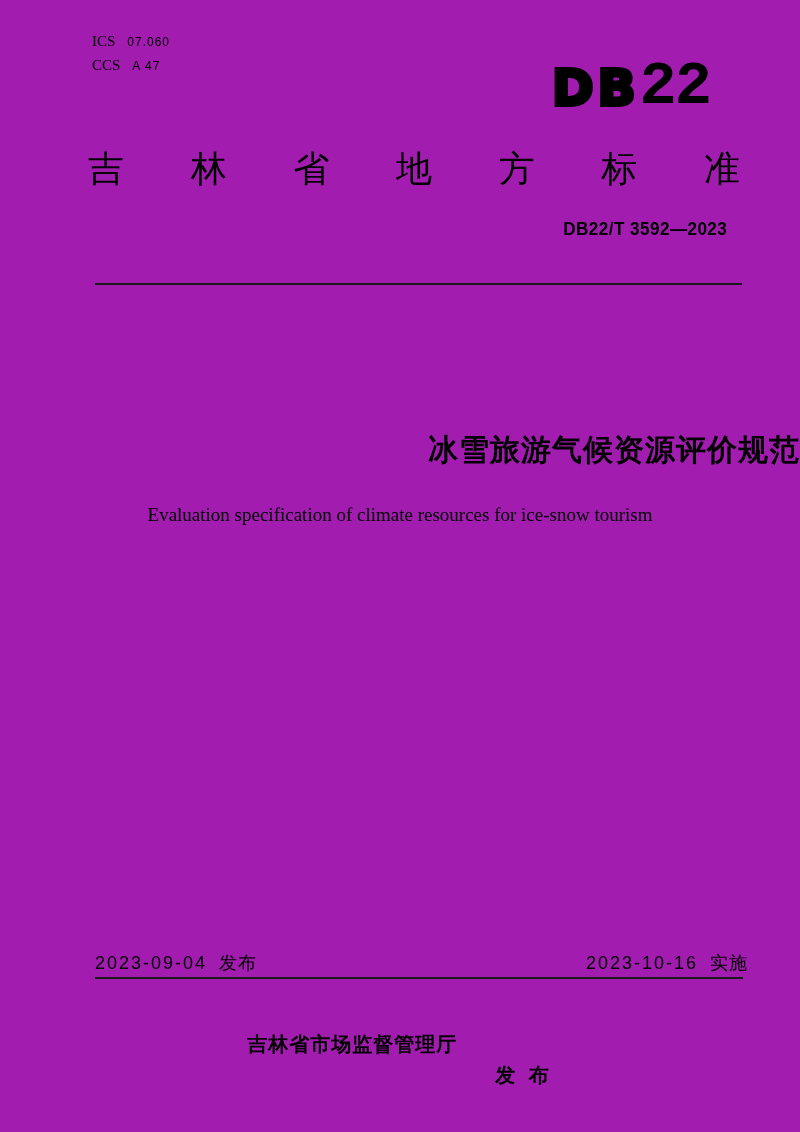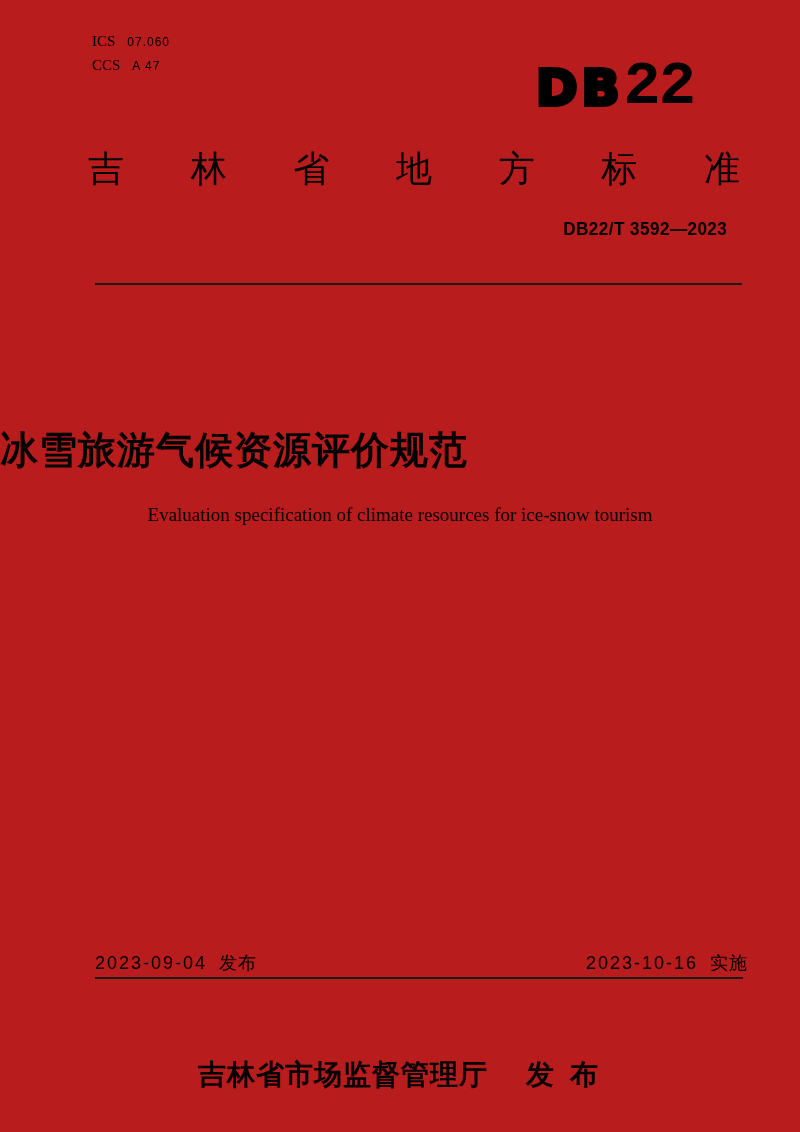--- a/index.html
+++ b/index.html
@@ -1,27 +1,27 @@
 <!DOCTYPE html>
 <html><head>
 <meta charset="utf-8">
 <style>
   html,body{margin:0;padding:0;background:#e8e8e8;}
   .page{
     position:relative;width:800px;height:1132px;margin:0 auto;
-    background:#b91c1c;color:#000000;overflow:hidden;
+    background:#a21caf;color:#000000;overflow:hidden;
     font-family:"Liberation Sans",sans-serif;
   }
   
   .cls{position:absolute;left:92px;top:30px;}
   .cls-row{display:flex;align-items:baseline;gap:12px;line-height:23px;}
   .cls-label{font-family:"Liberation Serif",serif;font-size:15px;}
   .cls-value{font-family:"Liberation Sans",sans-serif;font-size:12px;letter-spacing:1px;}
   
-  .logo{position:absolute;top:62px;right:106px;display:flex;align-items:flex-end;}
+  .logo{position:absolute;top:62px;right:90px;display:flex;align-items:flex-end;}
   .logo-db{
     font-family:"DejaVu Sans",sans-serif;font-weight:bold;font-size:50px;line-height:1;
     -webkit-text-stroke:4px #000;letter-spacing:4px;
   }
   .logo-num{
     font-family:Liberation Mono, monospace;font-weight:bold;font-size:62px;line-height:0.82;
     margin-left:0;letter-spacing:-2px;
   }
   
   .standard-type{
@@ -32,38 +32,38 @@
   
   .standard-code{
     position:absolute;top:217px;right:73px;
     font-size:19px;font-weight:bold;letter-spacing:0.5px;line-height:24px;
     transform:scaleX(0.9);transform-origin:100% 50%;
   }
   .rule{position:absolute;height:2px;background:#1a1a1a;}
   .rule-top{left:95px;top:283px;width:647px;}
   .rule-bottom{left:95px;top:977px;width:648px;}
   .title-cn{
-    position:absolute;left:0;top:424px;width:100%;text-align:left;
-    font-size:38px;font-weight:bold;line-height:52px;letter-spacing:1px;
+    position:absolute;left:0;top:424px;width:100%;text-align:right;
+    font-size:30px;font-weight:bold;line-height:52px;letter-spacing:1px;
   }
   .title-en{
     position:absolute;left:0;top:502px;width:100%;text-align:center;
     font-family:"Liberation Serif",serif;font-size:19px;line-height:26px;
   }
   .dates{
     position:absolute;left:95px;top:951px;width:653px;
     display:flex;justify-content:space-between;
     font-size:18px;line-height:24px;
   }
   .date-num{letter-spacing:2px;}
   .date-label{margin-left:7px;letter-spacing:1px;}
   .publisher{
     position:absolute;left:0;top:1031px;width:100%;
-    display:flex;justify-content:center;align-items:flex-end;gap:38px;
-    font-size:28px;font-weight:bold;line-height:26px;letter-spacing:1px;
+    display:flex;justify-content:center;align-items:flex-start;gap:38px;
+    font-size:20px;font-weight:bold;line-height:26px;letter-spacing:1px;
   }
   .publish-label{letter-spacing:4px;margin-top:31px;}
 </style>
 </head>
 <body>
 
 <div class="page">
 
   <div class="cls">
     <div class="cls-row">

